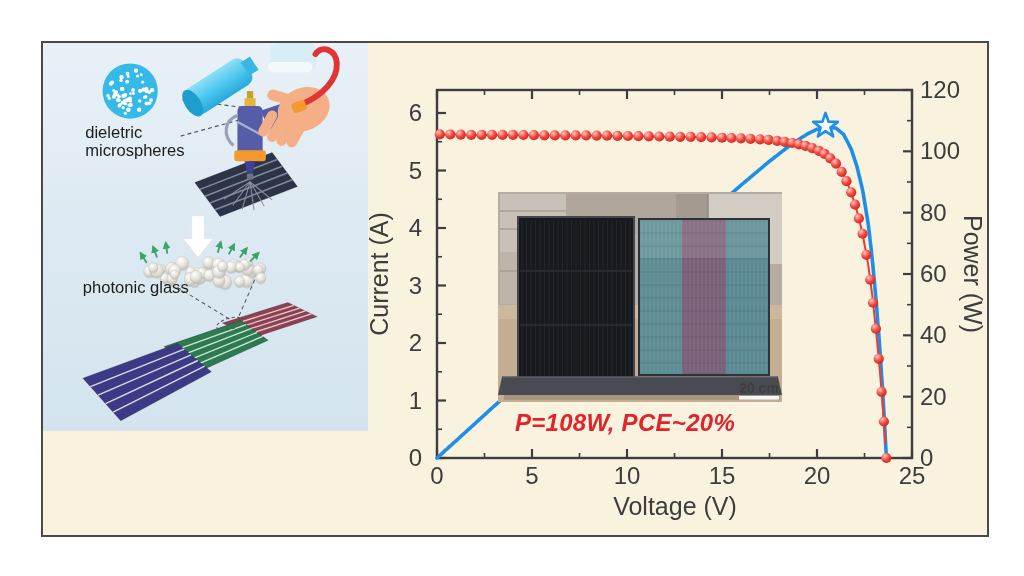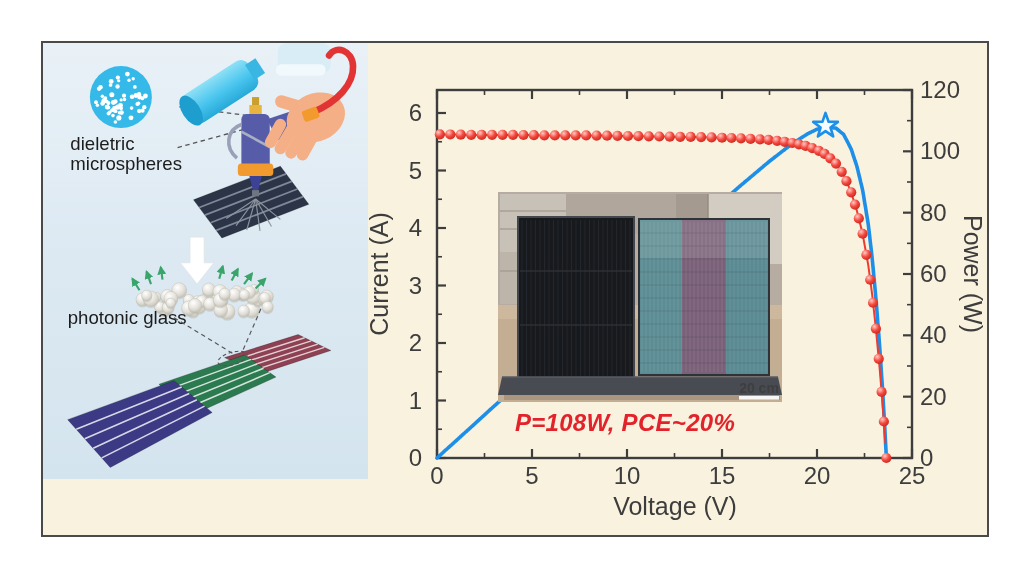--- a/index.html
+++ b/index.html
@@ -1,20 +1,20 @@
 <!DOCTYPE html>
 <html><head>
 <meta charset="utf-8">
 <style>
   html,body{margin:0;padding:0}
   .page{position:relative;width:1024px;height:576px;background:#ffffff;overflow:hidden;
         font-family:"Liberation Sans",sans-serif}
   .figure-frame{position:absolute;left:41px;top:41px;width:944px;height:492px;
         border:2px solid #4a4a4a;background:#f9f2df}
-  .panel-left{position:absolute;left:0;top:0;width:325px;height:436px;overflow:hidden;
+  .panel-left{position:absolute;left:0;top:0;width:325px;height:388px;overflow:hidden;
         background:linear-gradient(180deg,#e9f1f7 0%,#dce9f2 50%,#d4e4ee 100%)}
   .panel-right{position:absolute;left:325px;top:0;width:619px;height:492px;overflow:hidden}
   .panel-left svg,.panel-right svg{display:block;width:100%;height:100%}
   #chart-svg text{fill:#3d3d3d}
   .annotation{position:absolute;left:130px;top:366px;width:254px;text-align:center;
         font-style:italic;font-weight:bold;font-size:24px;color:#e2232b;letter-spacing:.3px}
 </style>
 </head>
 <body>
 

